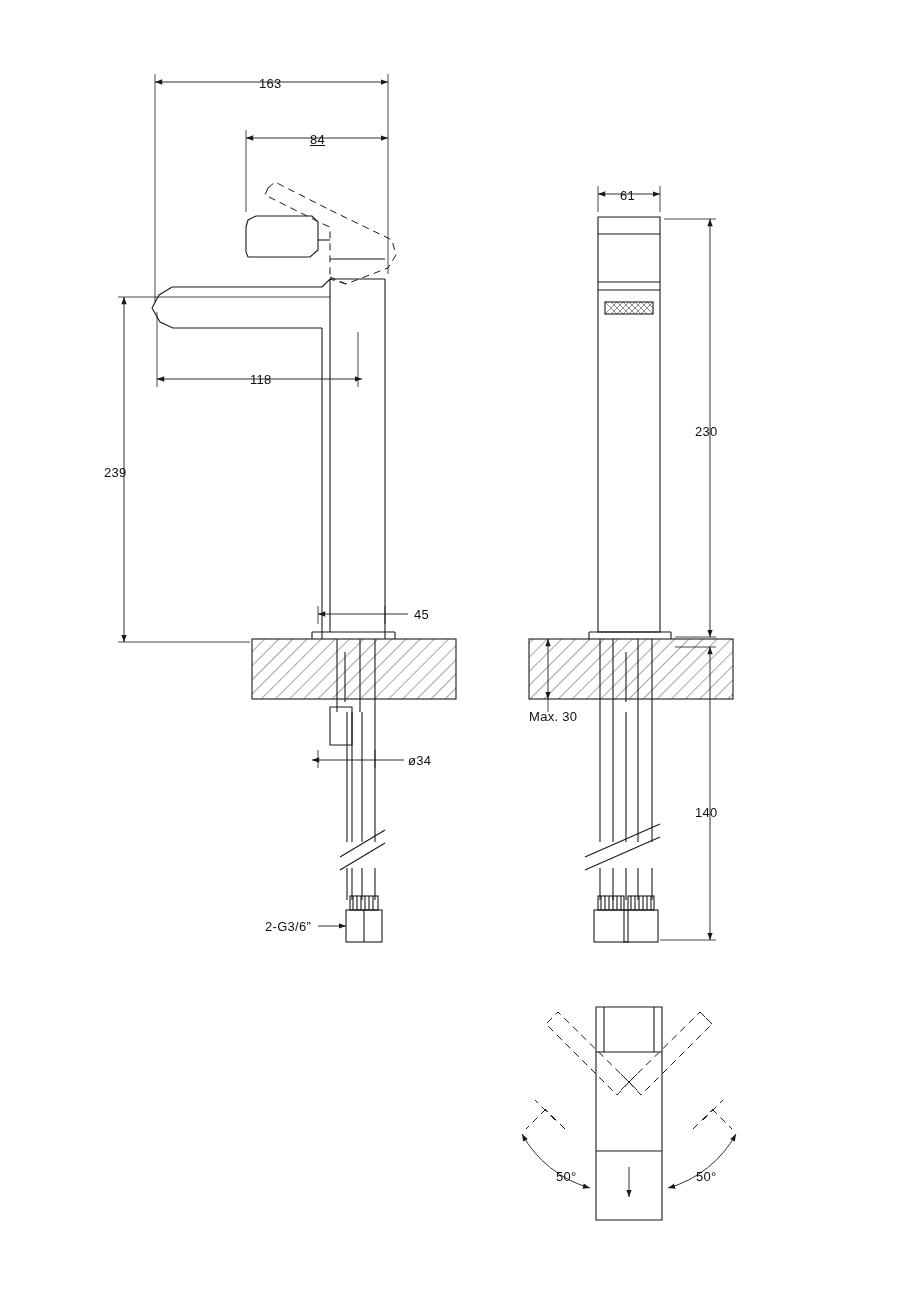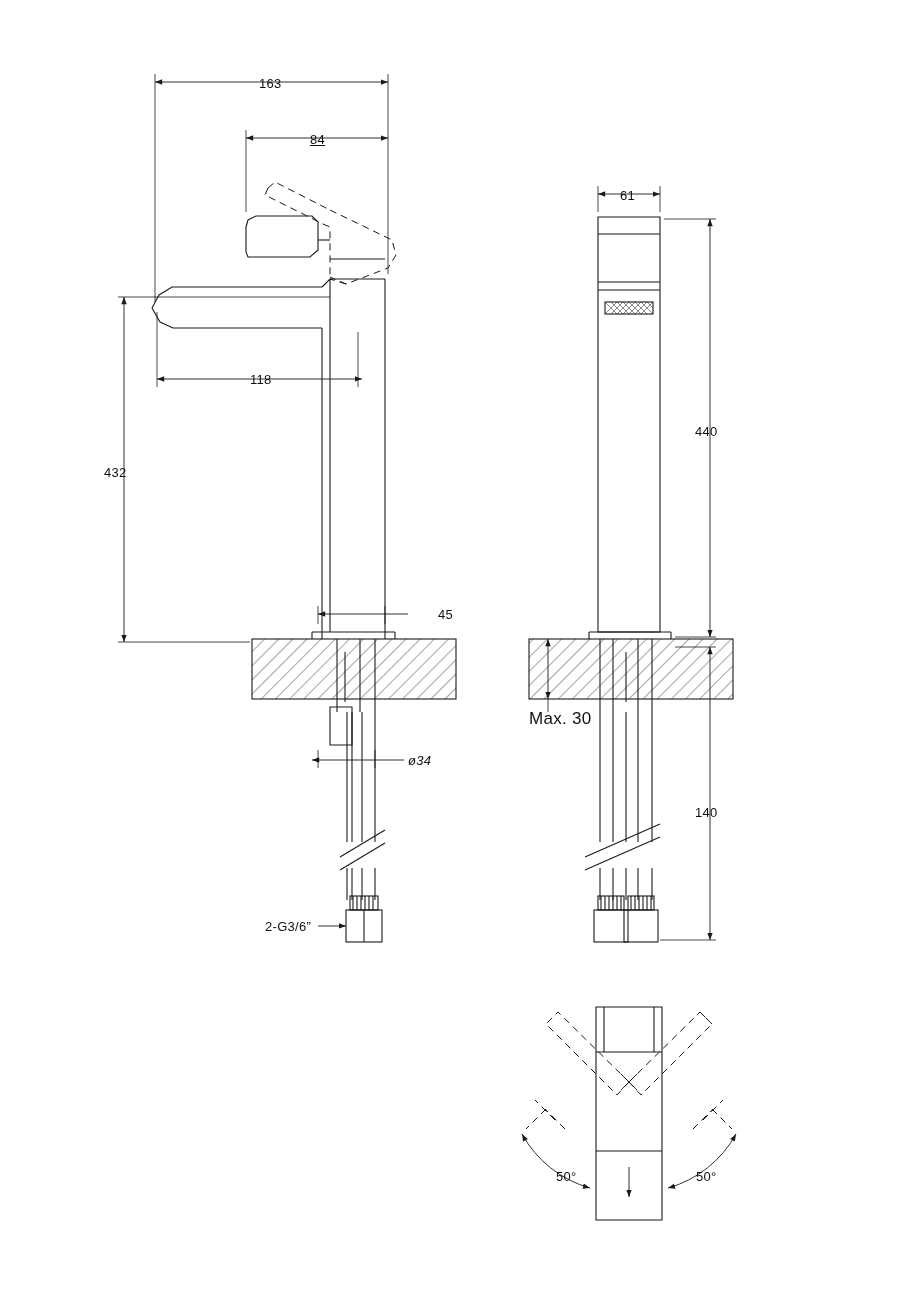--- a/index.html
+++ b/index.html
@@ -28,21 +28,21 @@
     height: 1300px;
   }
   .dim-label {
     position: absolute;
     font-family: "Liberation Sans", sans-serif;
     font-size: 13px;
     color: #111111;
     white-space: nowrap;
     letter-spacing: 0.3px;
   }
-  .dim-label.small { font-size: 17px; }
+  .dim-label.small { font-size: 13px; }
 </style>
 </head>
 <body>
 
 <div id="sheet">
 
   <svg class="drawing" viewBox="0 0 919 1300">
     <defs>
       <marker id="arrowEnd" markerWidth="9" markerHeight="9" refX="8" refY="3" orient="auto" markerUnits="strokeWidth">
         <path d="M0,0 L8,3 L0,6 z" fill="#1a1a1a"></path>
@@ -233,26 +233,26 @@
         <path d="M522,1122 A 112 112 0 0 0 590,1176" stroke-width="0.9" marker-start="url(#arrowStart)" marker-end="url(#arrowEnd)"></path>
         <path d="M736,1122 A 112 112 0 0 1 668,1176" stroke-width="0.9" marker-start="url(#arrowStart)" marker-end="url(#arrowEnd)"></path>
       </g>
 
     </g>
   </svg>
 
   <div class="dim-label" style="left:259px; top:64px;">163</div>
   <div class="dim-label" style="left:310px; top:120px;text-decoration:underline;">84</div>
   <div class="dim-label" style="left:250px; top:360px;">118</div>
-  <div class="dim-label" style="left:104px; top:453px;">432</div>
-  <div class="dim-label" style="left:414px; top:595px;margin-left:24px;">45</div>
-  <div class="dim-label" style="left:408px; top:741px;font-style:italic;">ø34</div>
+  <div class="dim-label" style="left:104px; top:453px;">239</div>
+  <div class="dim-label" style="left:414px; top:595px;">45</div>
+  <div class="dim-label" style="left:408px; top:741px;">ø34</div>
   <div class="dim-label" style="left:265px; top:907px;">2-G3/6”</div>
 
   <div class="dim-label" style="left:620px; top:176px;">61</div>
-  <div class="dim-label" style="left:695px; top:412px;">440</div>
+  <div class="dim-label" style="left:695px; top:412px;">230</div>
   <div class="dim-label small" style="left:529px; top:697px;">Max. 30</div>
   <div class="dim-label" style="left:695px; top:793px;">140</div>
 
   <div class="dim-label" style="left:556px; top:1157px;">50°</div>
   <div class="dim-label" style="left:696px; top:1157px;">50°</div>
 
 </div>
 
 </body></html>

